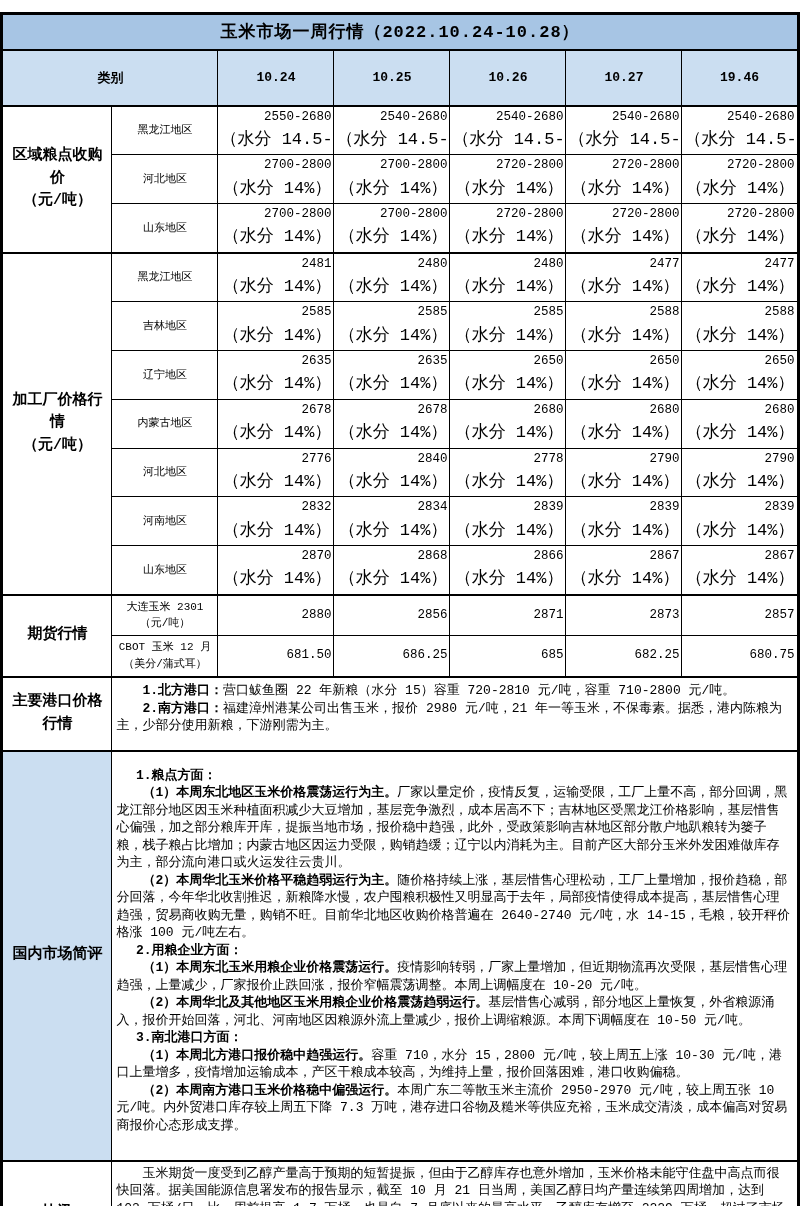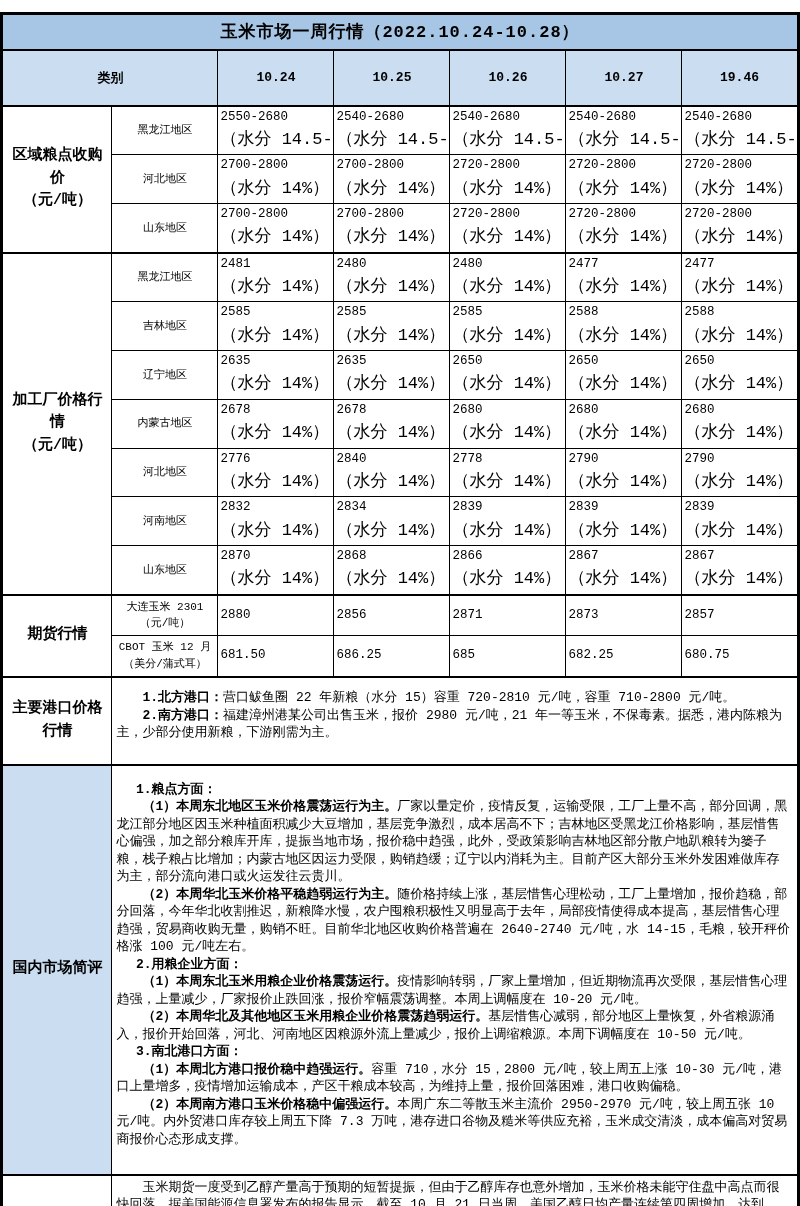--- a/index.html
+++ b/index.html
@@ -6,21 +6,21 @@
     --title-bg:#a7c5e4; --hdr-bg:#cbdef1; --label-bg:#cbdef1; --note-bg:#a7c5e4; --line:#000000;
   }
   html,body{margin:0;padding:0;background:#ffffff;}
   body{width:800px;font-family:"Liberation Sans","DejaVu Sans",sans-serif;color:#000;}
   table{border-collapse:collapse;table-layout:fixed;width:794px;margin:12px auto 0 auto;border:3px solid var(--line);font-family:Liberation Mono, monospace;}
   td{border:1px solid var(--line);overflow:hidden;padding:1px 2px;vertical-align:middle;}
   tr.title-row td{background:var(--title-bg);font-weight:bold;font-size:17px;text-align:center;border-bottom:2px solid var(--line);letter-spacing:1px;}
   tr.hdr-row td{background:var(--hdr-bg);font-weight:bold;font-size:13px;text-align:center;}
   td.sec-label{font-weight:bold;text-align:center;font-size:15px;white-space:pre-line;line-height:1.5;}
   td.region{text-align:center;font-size:11px;white-space:pre-line;line-height:1.5;padding:1px 0;}
-  td.val{text-align:left;font-size:12.5px;line-height:1.55;}
+  td.val{text-align:right;font-size:12.5px;line-height:1.55;}
   td.val .note{font-size:17px;white-space:nowrap;}
   td.textcell{font-size:13px;line-height:17.5px;padding:3px 6px 13px 4px;text-align:left;}
   p.para{margin:0;text-indent:2em;}
   p.para.head{text-indent:1.5em;font-weight:bold;}
   .b{font-weight:bold;}
   td.blue-l{background:var(--label-bg);}
   tr.blue-row td{background:var(--note-bg);}
   tr.sec-top td{border-top:2px solid var(--line);}
   .note-content{font-weight:bold;padding-left:2em;font-size:12px;}
 </style>
@@ -295,21 +295,21 @@
       </tr>
       <tr style="height: 41px;">
         <td class="region">CBOT 玉米 12 月
 （美分/蒲式耳）</td>
         <td class="val">681.50</td>
         <td class="val">686.25</td>
         <td class="val">685</td>
         <td class="val">682.25</td>
         <td class="val">680.75</td>
       </tr>
-      <tr class="sec-top" style="height: 88px;">
+      <tr class="sec-top" style="height: 74px;">
         <td class="sec-label">主要港口价格
 行情</td>
         <td class="textcell" colspan="6">
           <p class="para"><span class="b">1.北方港口：</span><span>营口鲅鱼圈 22 年新粮（水分 15）容重 720-2810 元/吨，容重 710-2800 元/吨。</span></p>
           <p class="para"><span class="b">2.南方港口：</span><span>福建漳州港某公司出售玉米，报价 2980 元/吨，21 年一等玉米，不保毒素。据悉，港内陈粮为主，少部分使用新粮，下游刚需为主。</span></p>
         </td>
       </tr>
       <tr class="sec-top" style="height: 410px;">
         <td class="sec-label blue-l">国内市场简评</td>
         <td class="textcell" colspan="6">

